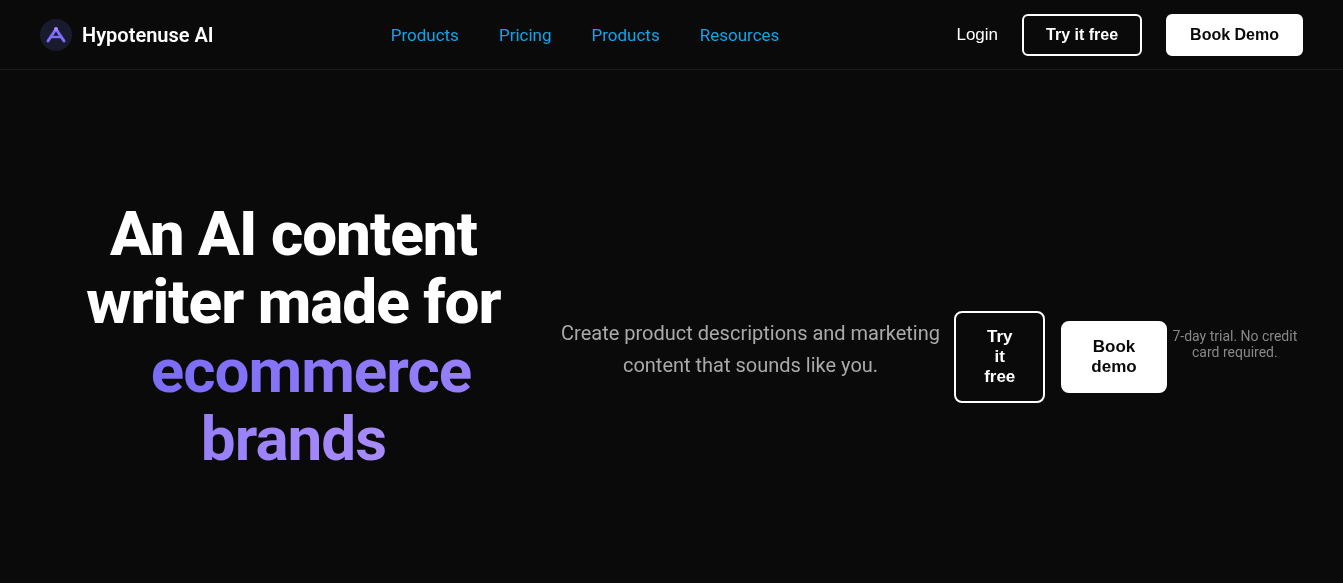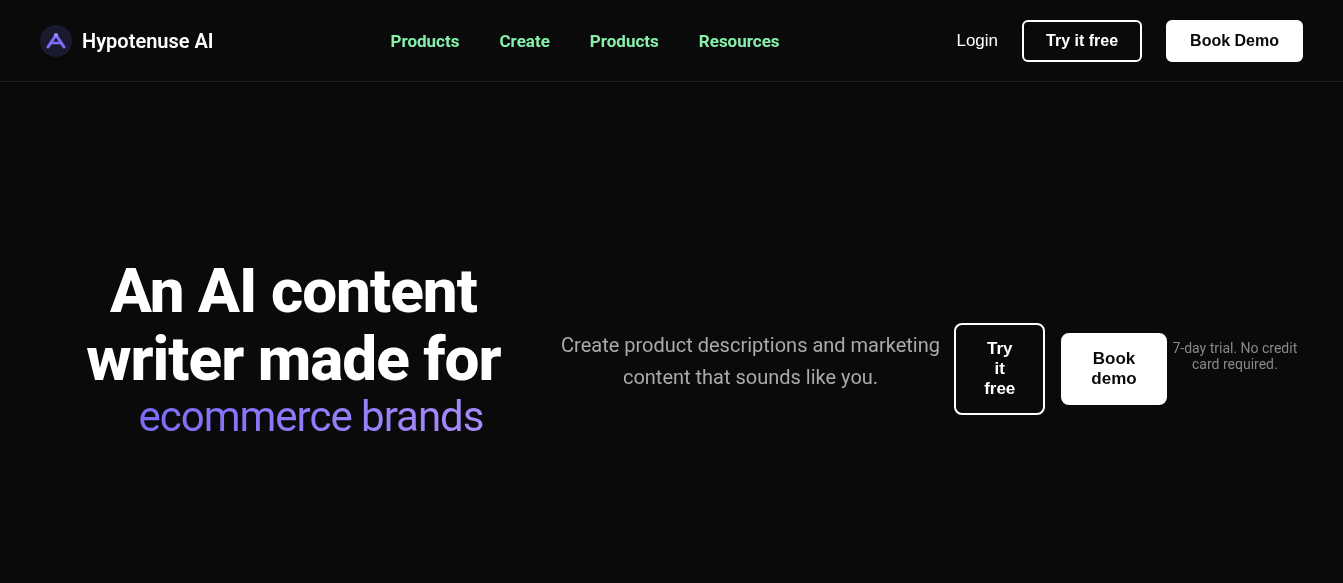--- a/index.html
+++ b/index.html
@@ -16,21 +16,21 @@
       min-height: 583px;
       overflow-x: hidden;
     }
 
     
     nav {
       display: flex;
       align-items: center;
       justify-content: space-between;
       padding: 0 40px;
-      height: 82px;
+      height: 70px;
       border-bottom: 1px solid rgba(255,255,255,0.08);
     }
 
     .nav-logo {
       display: flex;
       align-items: center;
       gap: 10px;
       cursor: pointer;
     }
 
@@ -46,23 +46,23 @@
       white-space: nowrap;
     }
 
     .nav-links {
       display: flex;
       align-items: center;
       gap: 40px;
     }
 
     .nav-link {
-      color: #86efac;
-      font-size: 17px;
-      font-weight: 700;
+      color: #0ea5e9;
+      font-size: 17px;
+      font-weight: 400;
       cursor: pointer;
       text-decoration: none;
       transition: color 0.2s;
     }
 
     .nav-actions {
       display: flex;
       align-items: center;
       gap: 24px;
     }
@@ -113,22 +113,22 @@
 
     .hero-title-line1 {
       font-size: 62px;
       font-weight: 800;
       color: #ffffff;
       line-height: 1.1;
       letter-spacing: -1px;
     }
 
     .hero-title-line2 {
-      font-size: 42px;
-      font-weight: 400;
+      font-size: 62px;
+      font-weight: 700;
       color: #6b5cf6;
       line-height: 1.1;
       letter-spacing: -1px;
       background: linear-gradient(90deg, #7b6cf6, #a78bfa);
       -webkit-background-clip: text;
       -webkit-text-fill-color: transparent;
       background-clip: text;
       margin-left: 35px;
     }
 
@@ -186,21 +186,21 @@
       <circle cx="16" cy="16" r="16" fill="#1a1a2e"></circle>
       <path d="M8 22 L16 10 L24 22" stroke="#7c6cf6" stroke-width="3" stroke-linecap="round" stroke-linejoin="round" fill="none"></path>
       <path d="M11 18 L21 18" stroke="#7c6cf6" stroke-width="2.5" stroke-linecap="round"></path>
       <circle cx="16" cy="10" r="2" fill="#a78bfa"></circle>
     </svg>
     <span class="nav-logo-text">Hypotenuse AI</span>
   </div>
 
   <div class="nav-links">
     <a class="nav-link">Products</a>
-    <a class="nav-link">Create</a>
+    <a class="nav-link">Pricing</a>
     <a class="nav-link">Products</a>
     <a class="nav-link">Resources</a>
   </div>
 
   <div class="nav-actions">
     <button class="nav-login">Login</button>
     <button class="btn-try-free">Try it free</button>
     <button class="btn-book-demo-nav">Book Demo</button>
   </div>
 </nav>

